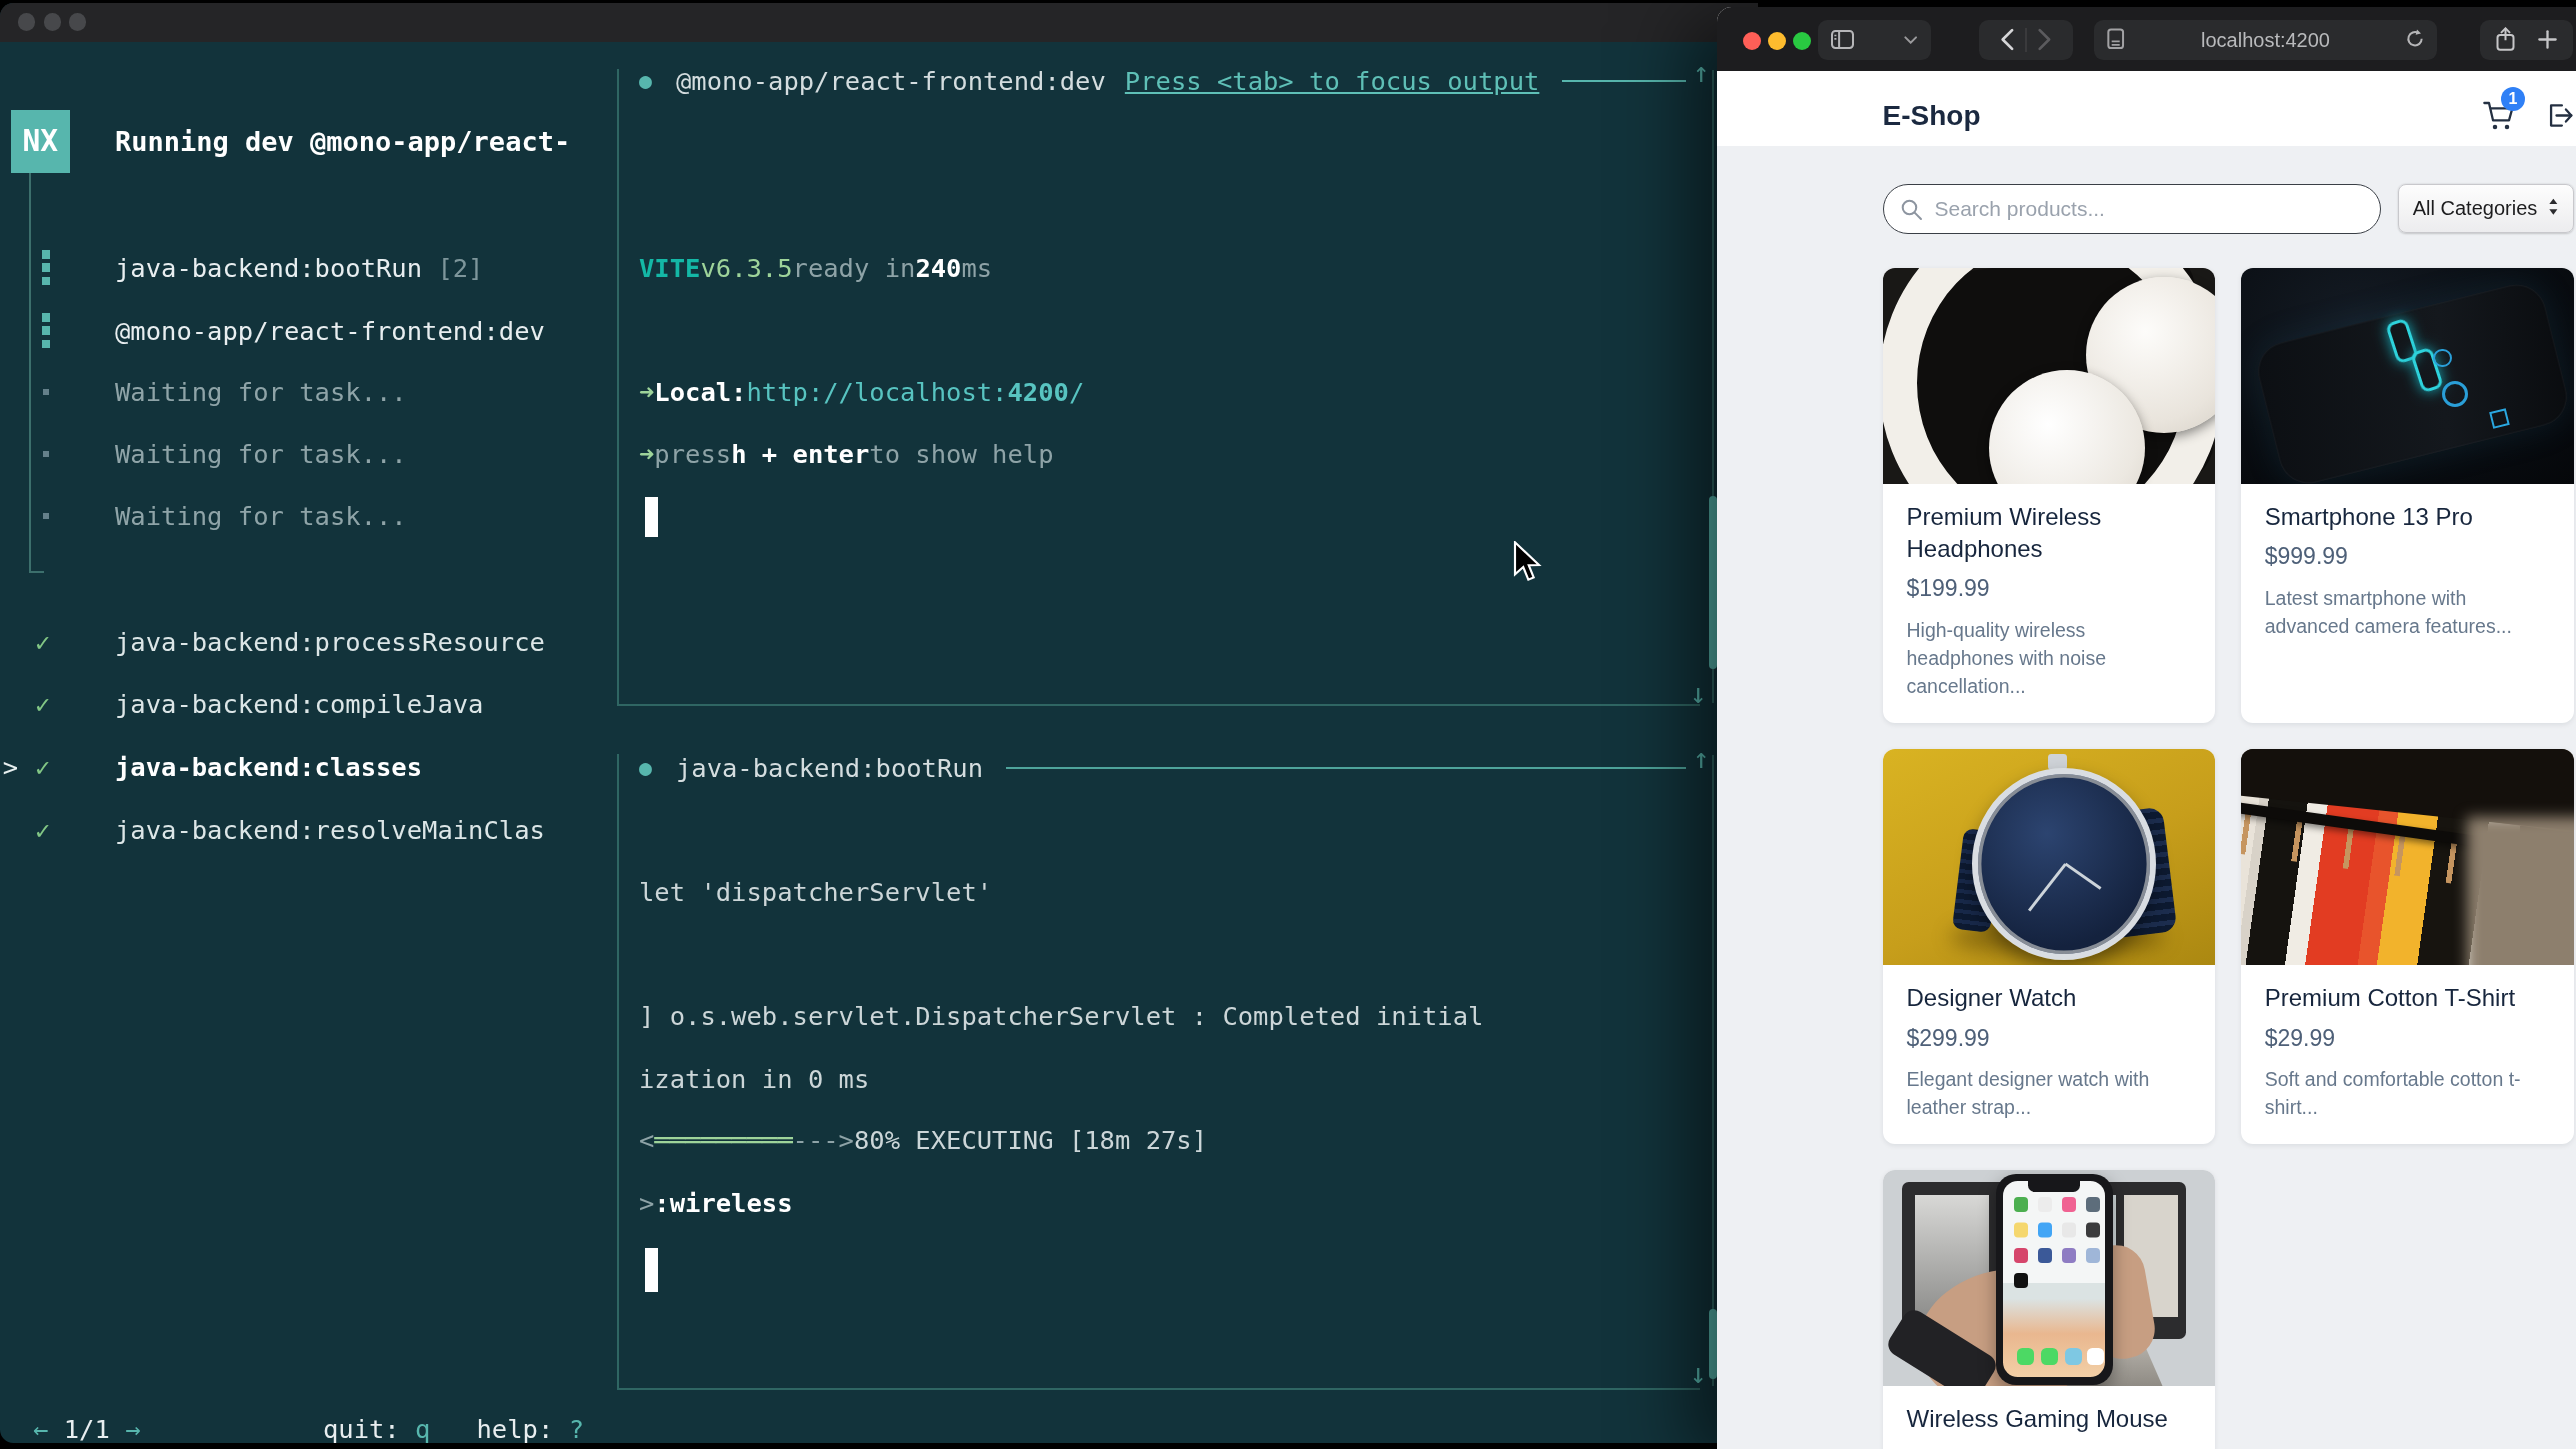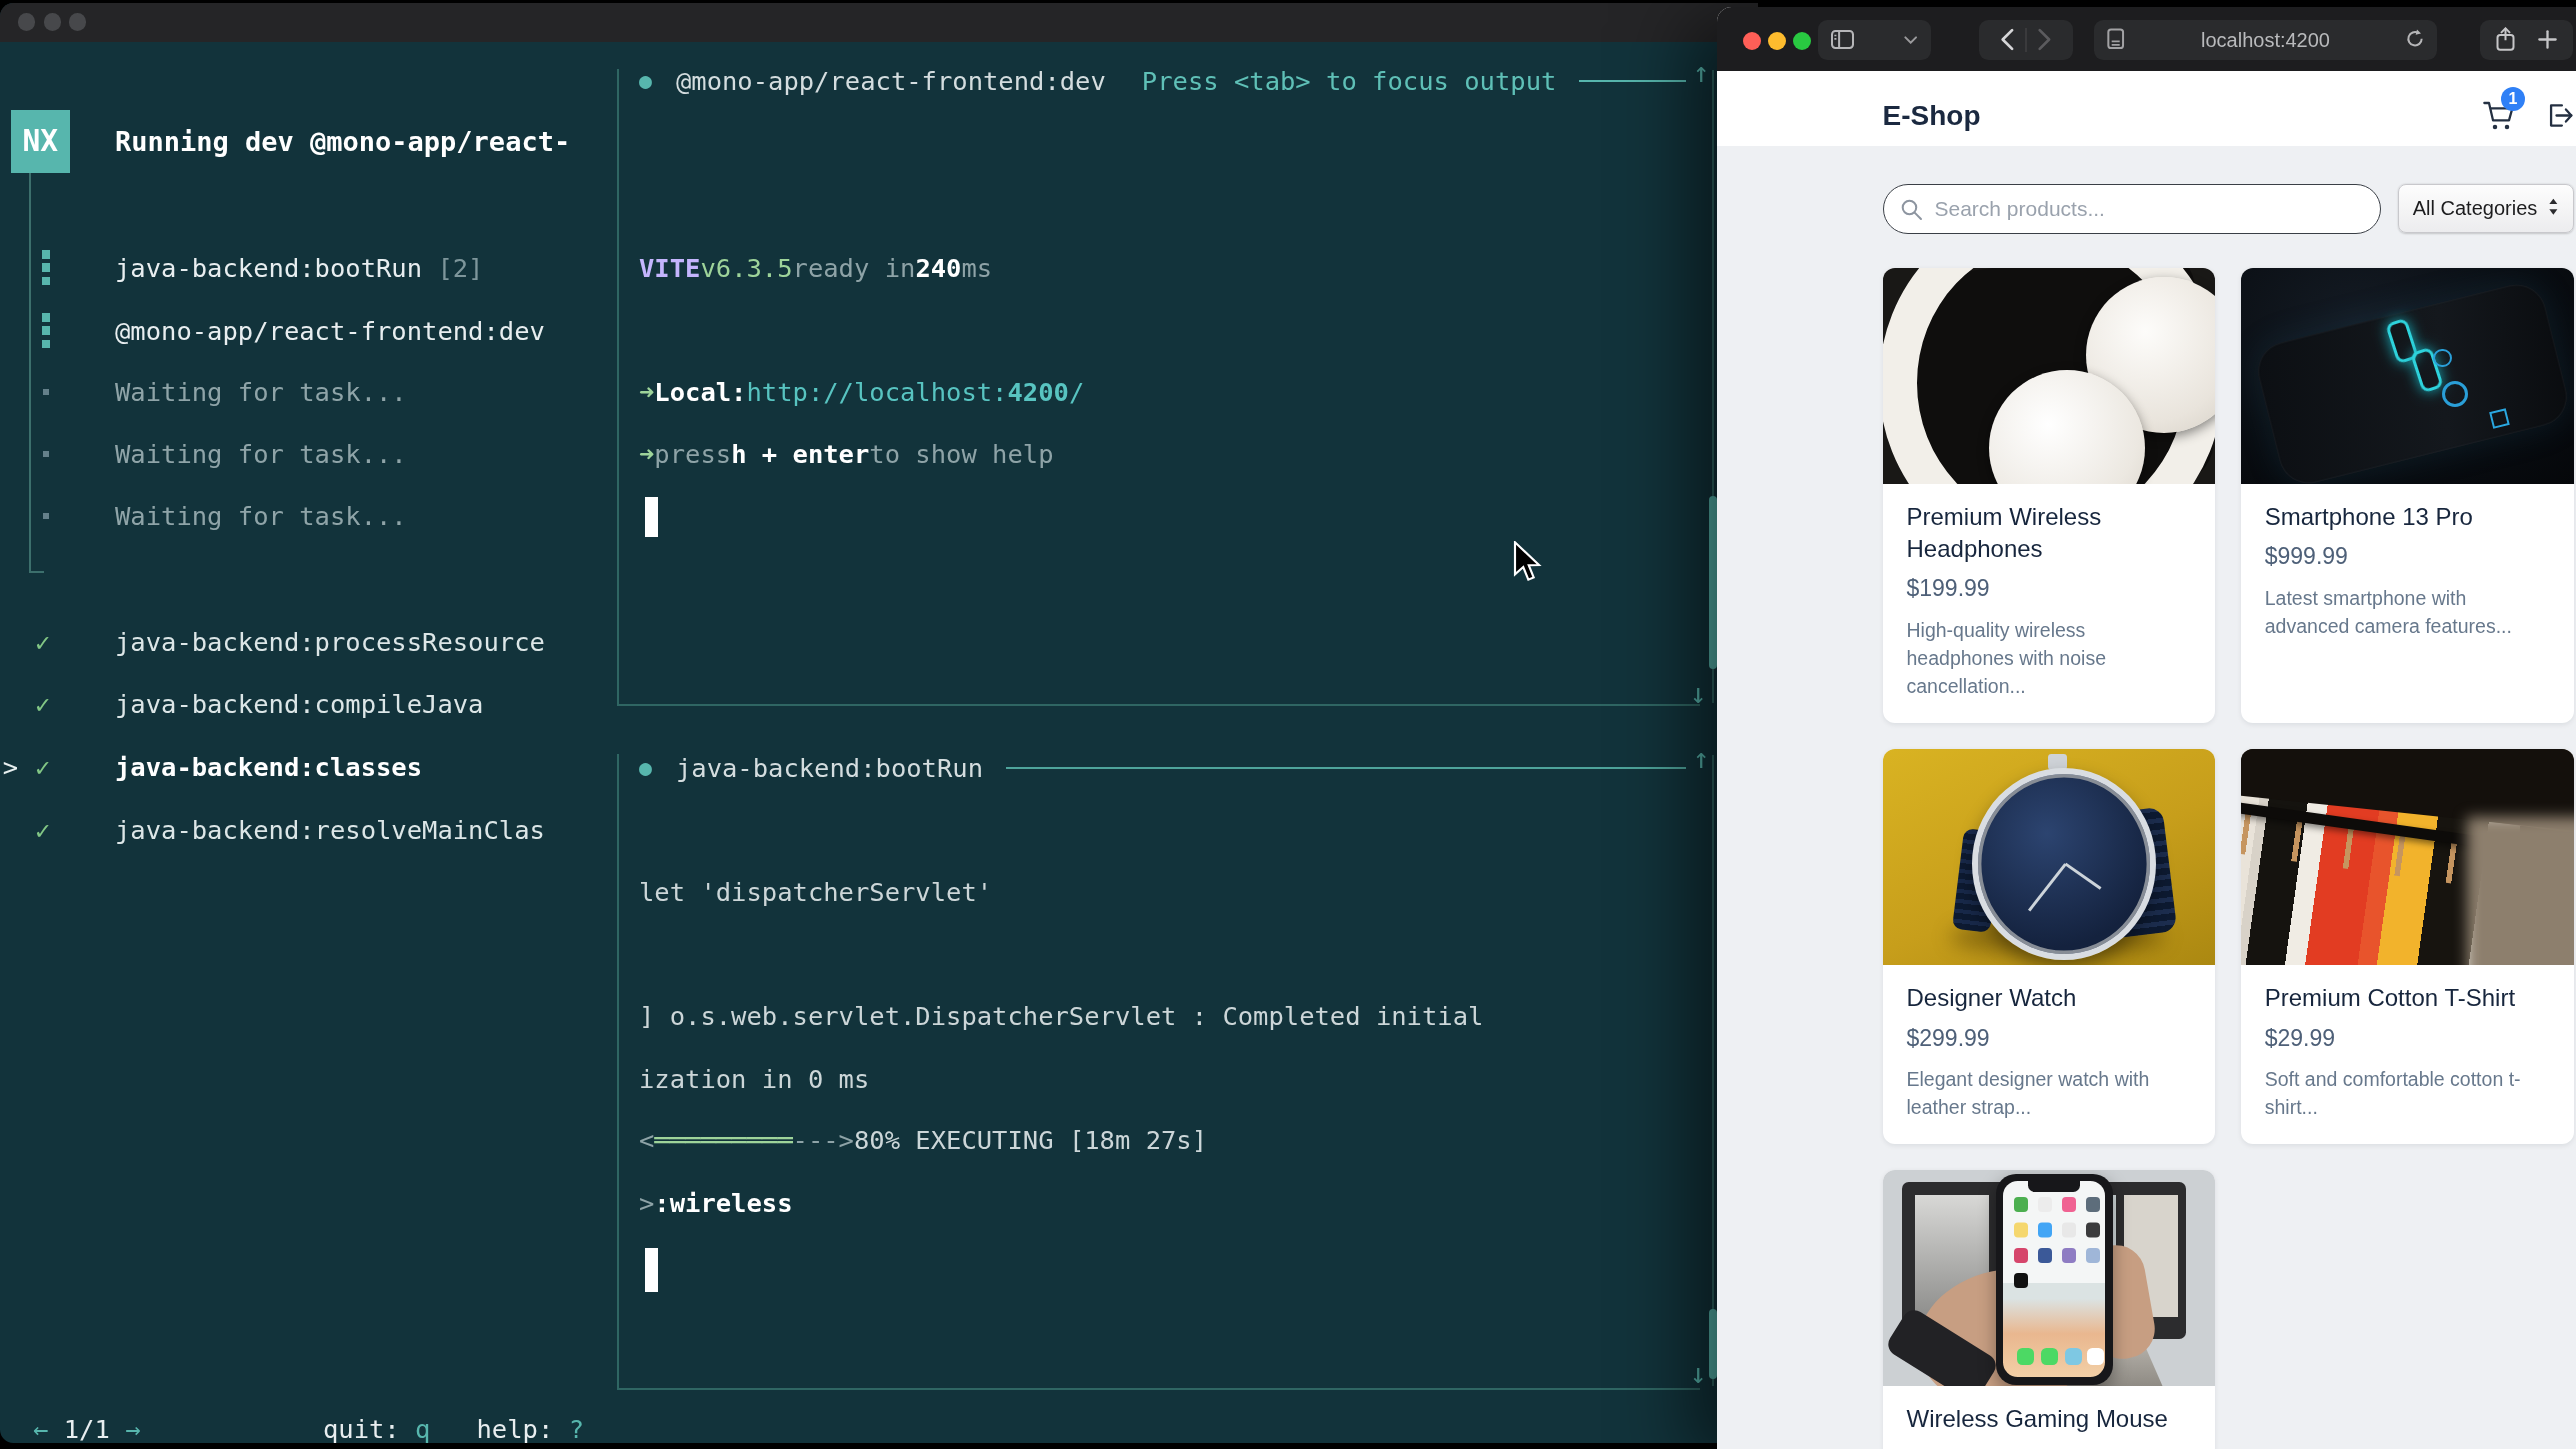--- a/index.html
+++ b/index.html
@@ -26,29 +26,29 @@
   .badge-dim{color:#7e969b;}
   .wait-lbl{color:#8fa4a8;}
   .done-lbl{color:#dce6e7;}
   .sel-lbl{color:#fff;font-weight:700;}
 
   
   .pbox{position:absolute;border-left:2px solid #2f6663;border-bottom:2px solid #2f6663;}
   .phead{position:absolute;display:flex;align-items:center;height:62px;white-space:nowrap;}
   .phead .bullet{color:#57b6ad;font-size:21.5px;margin-right:24px;}
   .phead .ptitle{color:#d4dddf;}
-  .phead .phint{color:#5fc0b7;margin-left:36px;}
+  .phead .phint{color:#5fc0b7;margin-left:19px;text-decoration:underline;}
   .hline{flex:1;height:2px;background:#4ea49b;margin-left:23px;}
   .scroll-arrow{position:absolute;color:#57b6ad;font-size:28px;}
   .strack{position:absolute;width:2px;background:#2f6663;}
   .sthumb{position:absolute;width:8px;background:#57b6ad;border-radius:4px;}
   .pline{position:absolute;left:639px;height:62px;display:flex;align-items:center;white-space:nowrap;}
   .cursor{position:absolute;width:13.4px;background:#fff;}
 
-  .sg-gb{color:#c4b5fd;font-weight:700;}
+  .sg-gb{color:#14b8a6;font-weight:700;}
   .sg-g{color:#9ed49a;}
   .sg-d{color:#8ea3a7;}
   .sg-w{color:#fff;font-weight:700;}
   .sg-l{color:#58c4c1;}
   .sg-lb{color:#58c4c1;font-weight:700;}
   .sg-lt{color:#ccd6d8;}
 
   .term-footer{position:absolute;left:0;top:1356px;width:584px;height:62px;display:flex;align-items:center;justify-content:space-between;padding-left:33px;box-sizing:border-box;white-space:nowrap;}
   .tealc{color:#57b6ad;}
   .whitec{color:#e8eef0;}

